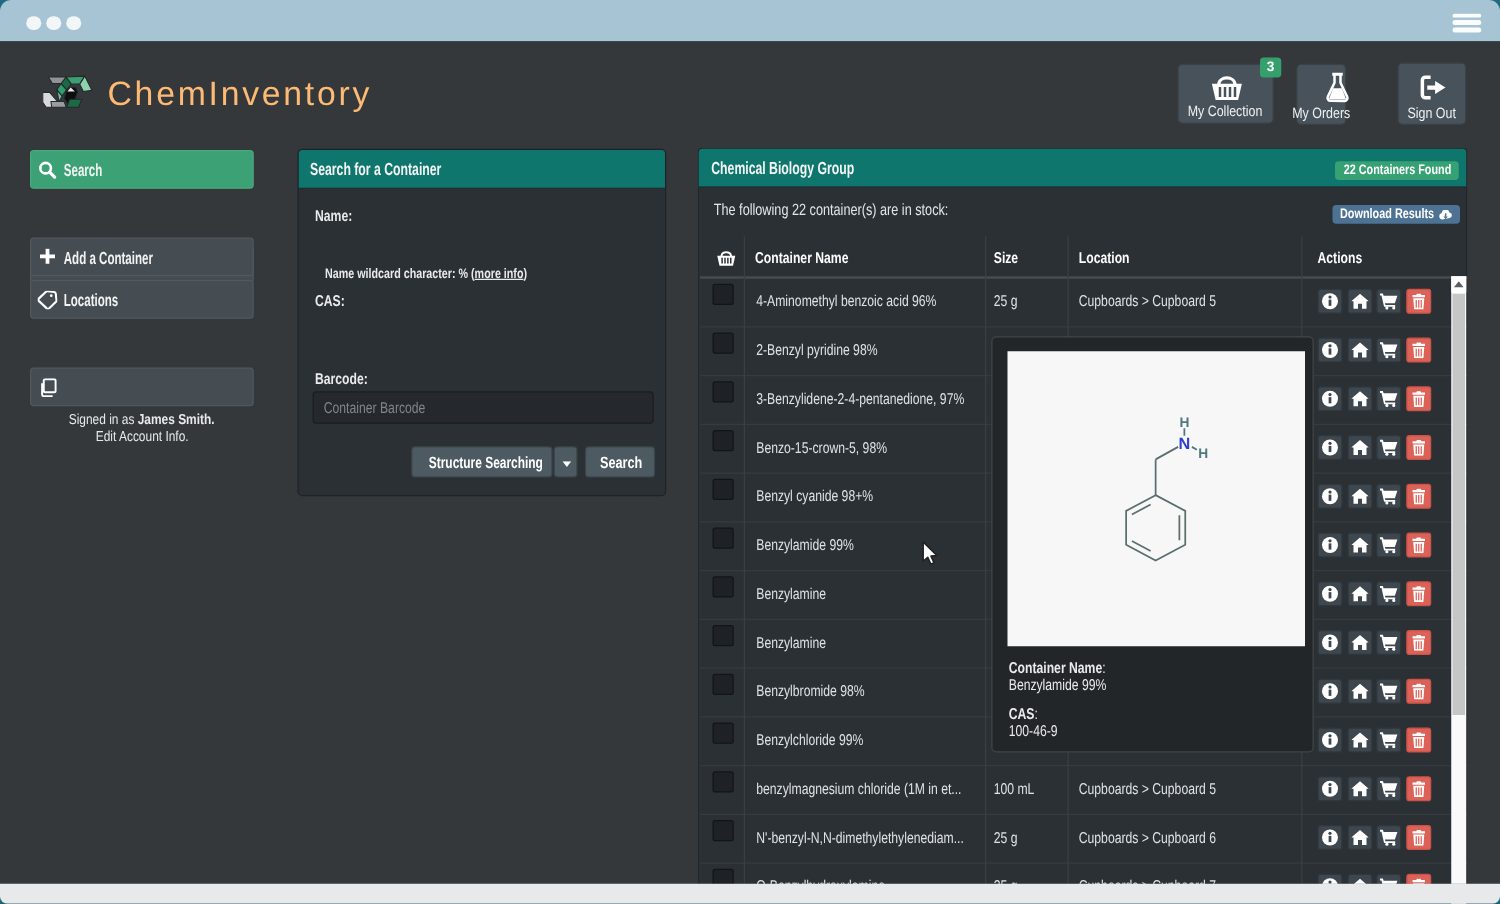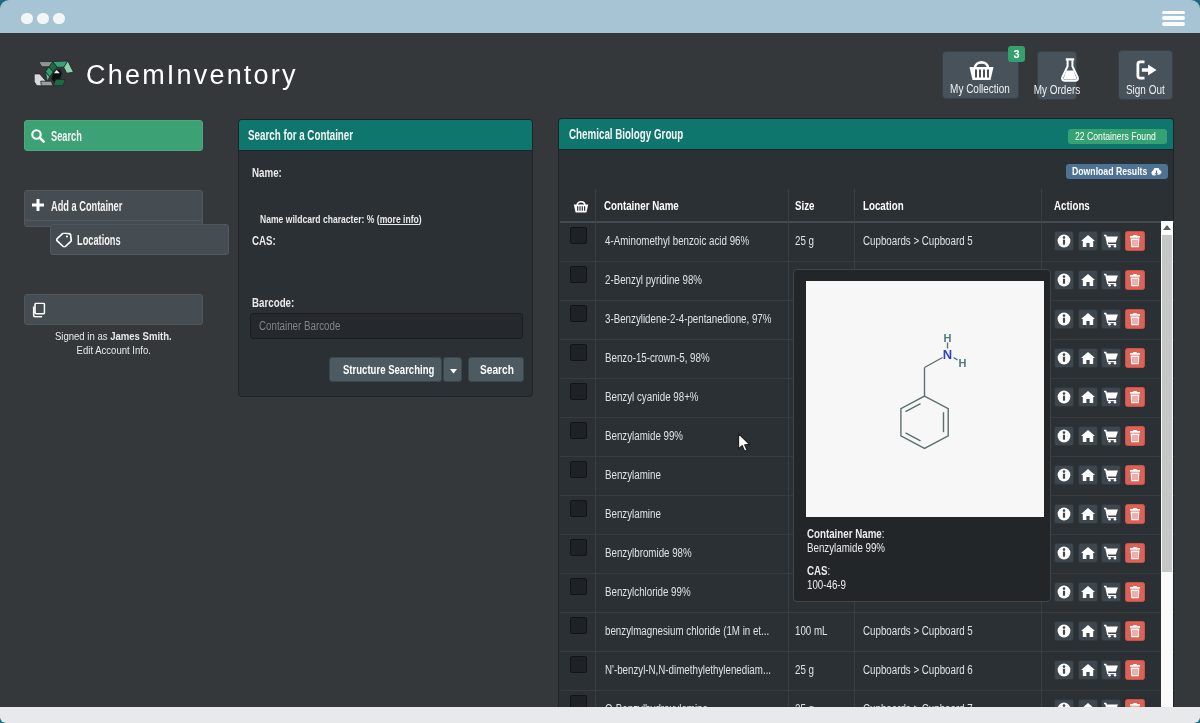--- a/index.html
+++ b/index.html
@@ -96,21 +96,21 @@
           <polygon points="18.8,5.7 23.0,11.3 19.2,15.9 14.8,10.9" fill="#1c6a45"></polygon>
           <polygon points="14.8,10.9 19.2,15.9 15.6,20.9 11.4,15.7" fill="#2f9e6d"></polygon>
           <polygon points="11.4,15.7 15.6,20.9 13.3,25.4" fill="#6cc49c"></polygon>
           <polygon points="22.6,13.9 25.9,17.2 19.9,17.2" fill="#eceded" stroke="none"></polygon>
           <polygon points="21.7,23.4 31.4,23.4 28.9,29.8 19.3,29.8" fill="#1c6a45"></polygon>
           <polygon points="0.2,17.9 5.7,17.9 12.0,25.2 9.0,29.8 2.9,29.8 0.2,25.8" fill="#d8d9da"></polygon>
           <polygon points="6.7,25.2 17.3,25.2 19.0,29.8 7.4,29.8" fill="#9a9c9e"></polygon>
         </g>
       </svg>
     </div>
-    <div class="abs" style="left:86px; top:27px; font-size:27px; letter-spacing:2.2px; color:#ffffff;">ChemInventory</div>
+    <div class="abs" style="left:86px; top:27px; font-size:27px; letter-spacing:2.2px; color:#fdba74;">ChemInventory</div>
 
     <div class="hbtn" style="left:942px; top:18px; width:77px; height:48px;">
       <svg class="abs" style="left:25px; top:5px;" width="27" height="25" viewBox="0 0 27 25">
         <path d="M7 11 C7 3.5, 20 3.5, 20 11" fill="none" stroke="#fff" stroke-width="2.6"></path>
         <path d="M1.5 10 h24 l-3 13 h-18 z" fill="#fff"></path>
         <g stroke="#48525a" stroke-width="2">
           <line x1="8" y1="12.5" x2="8" y2="20.5"></line>
             <line x1="12" y1="12.5" x2="12" y2="20.5"></line>
           <line x1="16" y1="12.5" x2="16" y2="20.5"></line>
             <line x1="20" y1="12.5" x2="20" y2="20.5"></line>
@@ -153,21 +153,21 @@
       <span class="tx"><span class="cx x66">Request an Order</span></span>
     </div>
     <div class="sbtn" style="top:156.6px;">
       <span class="ic">
           <svg width="13" height="13" viewBox="0 0 13 13">
             <path d="M5 0.5 h3 v4.5 h4.5 v3 h-4.5 v4.5 h-3 v-4.5 h-4.5 v-3 h4.5 z" fill="#fff"></path>
           </svg>
         </span>
       <span class="tx"><span class="cx x66">Add a Container</span></span>
     </div>
-    <div class="sbtn" style="top:191.4px;margin-left:26px;">
+    <div class="sbtn" style="top:191.4px;">
       <span class="ic">
           <svg width="16" height="15" viewBox="0 0 16 15">
             <path d="M1.2 6.2 L6.8 0.9 a1.6 1.6 0 0 1 1.2 -0.4 l5.3 0.6 a1.5 1.5 0 0 1 1.3 1.3 l0.6 5.3 a1.6 1.6 0 0 1 -0.4 1.2 L9.4 14 a1.5 1.5 0 0 1 -2.2 0 L1.2 8.4 a1.5 1.5 0 0 1 0 -2.2 z" fill="none" stroke="#fff" stroke-width="1.7"></path>
             <circle cx="11" cy="4" r="1.1" fill="#fff"></circle>
           </svg>
         </span>
       <span class="tx"><span class="cx x66">Locations</span></span>
     </div>
     <div class="sbtn" style="top:261px;">
       <span class="ic">
@@ -190,21 +190,22 @@
       <div class="gbtn" style="left:204.5px; top:237px; width:19px; height:25px;">
         <svg class="abs" style="left:6px; top:11px;" width="7" height="5" viewBox="0 0 7 5">
             <polygon points="0,0 7,0 3.5,4.5" fill="#fff"></polygon>
           </svg>
       </div>
       <div class="gbtn" style="left:229px; top:237px; width:56px; height:25px; line-height:23px;"><span class="cx" style="margin-left:11px; transform:scaleX(0.78); transform-origin:0 50%;">Search</span></div>
     </div>
 
     <div class="panel" id="rpanel" style="left:558px; top:85px; width:616px; height:589px; border-radius:4px 4px 0 0; border-bottom:none;">
       <div class="phead"><span class="cx x70" style="margin-left:10px;">Chemical Biology Group</span></div>
-      <div class="abs" style="left:509px; top:9.5px; width:99px; height:15px; background:#36a172; border-radius:3px; color:#fff; font-weight:normal; font-size:11px; line-height:15px;"><span class="cx" style="margin-left:6.5px; transform:scaleX(0.786); transform-origin:0 50%;">22 Containers Found</span></div>
+      <div class="abs" style="left:509px; top:9.5px; width:99px; height:15px; background:#36a172; border-radius:3px; color:#fff; font-weight:bold; font-size:11px; line-height:15px;"><span class="cx" style="margin-left:6.5px; transform:scaleX(0.786); transform-origin:0 50%;">22 Containers Found</span></div>
+      <div class="abs" style="left:12px; top:41px; color:#e3e6e8; font-size:13px;"><span class="cx x78">The following 22 container(s) are in stock:</span></div>
       <div class="abs" style="left:507px; top:44.5px; width:102px; height:15.5px; background:#4d7293; border-radius:3px; color:#fff; font-weight:bold; font-size:11px; line-height:15.5px;"><span class="cx" style="margin-left:5.5px; transform:scaleX(0.79); transform-origin:0 50%;">Download Results</span><svg class="abs" style="left:84.5px; top:4px;" width="11" height="8" viewBox="0 0 11 8">
             <path d="M2.9 7.6 a2.7 2.7 0 0 1 -0.5 -5.3 a3.1 3.1 0 0 1 6.1 -0.4 a2.3 2.3 0 0 1 0.3 4.5 z" fill="#fff"></path>
             <polygon points="5.5,7.4 3.7,5.2 7.3,5.2" fill="#4d7293"></polygon>
             <rect x="4.9" y="2.6" width="1.2" height="2.8" fill="#4d7293"></rect>
           </svg></div>
       <div id="tbl" class="abs" style="left:0; top:70px; width:616px; height:519px;">
           <div class="abs" style="left:13.5px; top:10px;"><svg width="16" height="14" viewBox="0 0 16 14">
               <path d="M4.2 6 C4.2 1.6, 11.8 1.6, 11.8 6" fill="none" stroke="#fff" stroke-width="1.6"></path>
               <path d="M0.8 5.6 h14.4 l-1.8 7.9 h-10.8 z" fill="#fff"></path>
               <g stroke="#2b3034" stroke-width="1.2">

